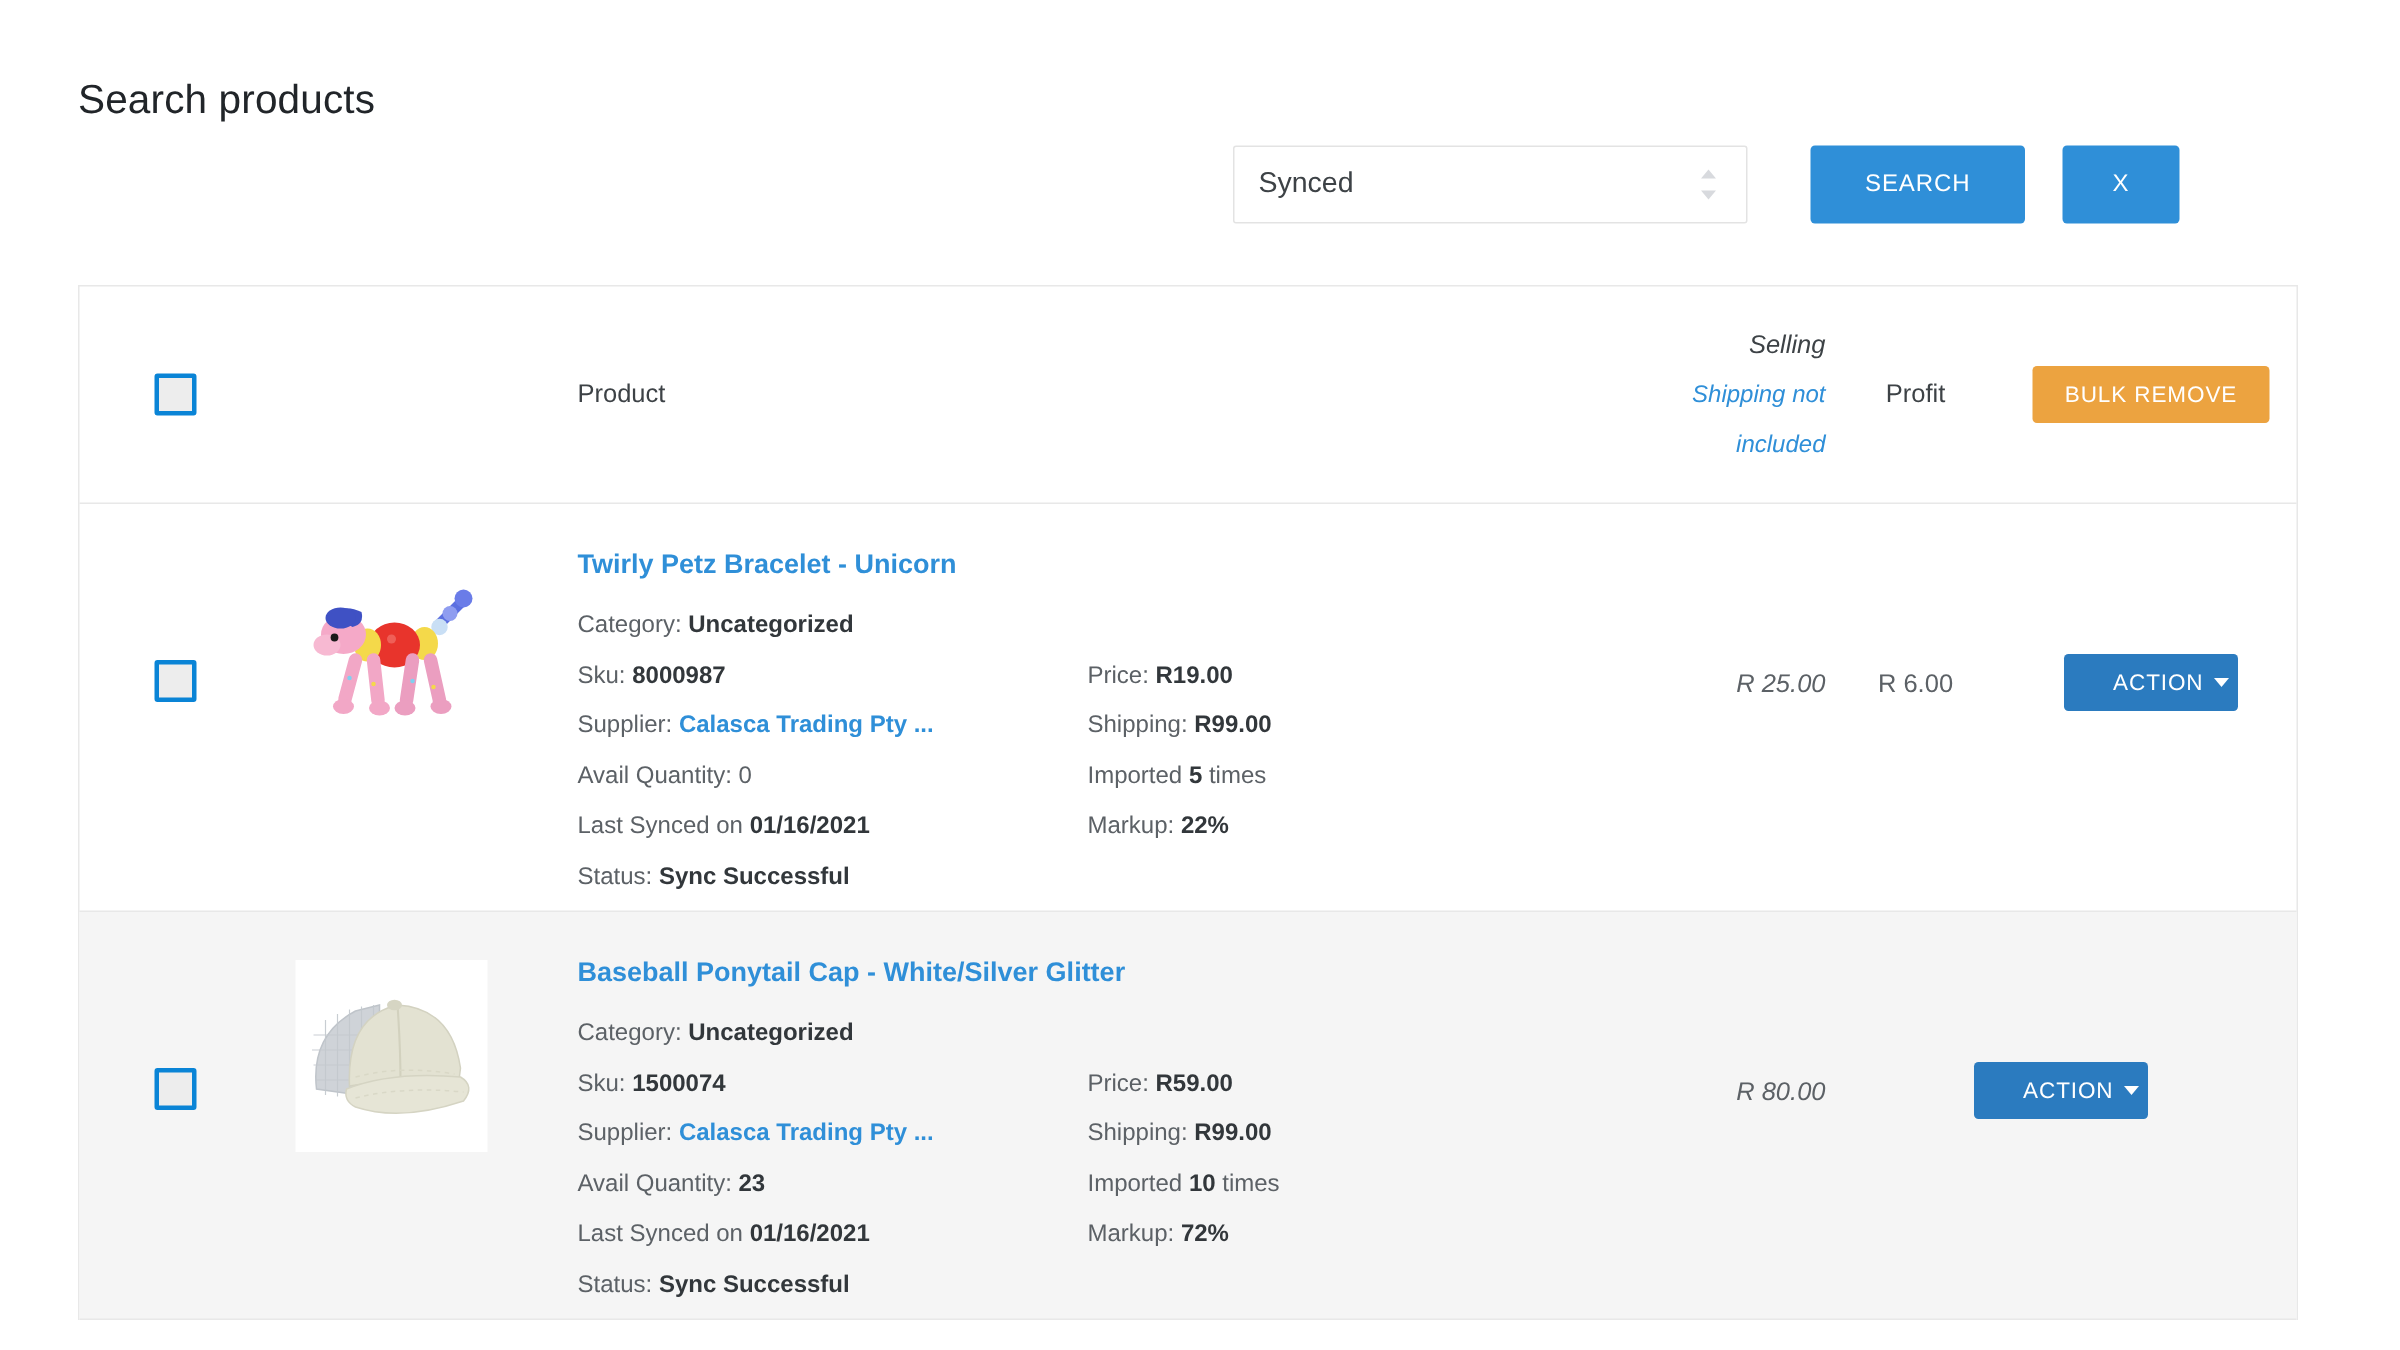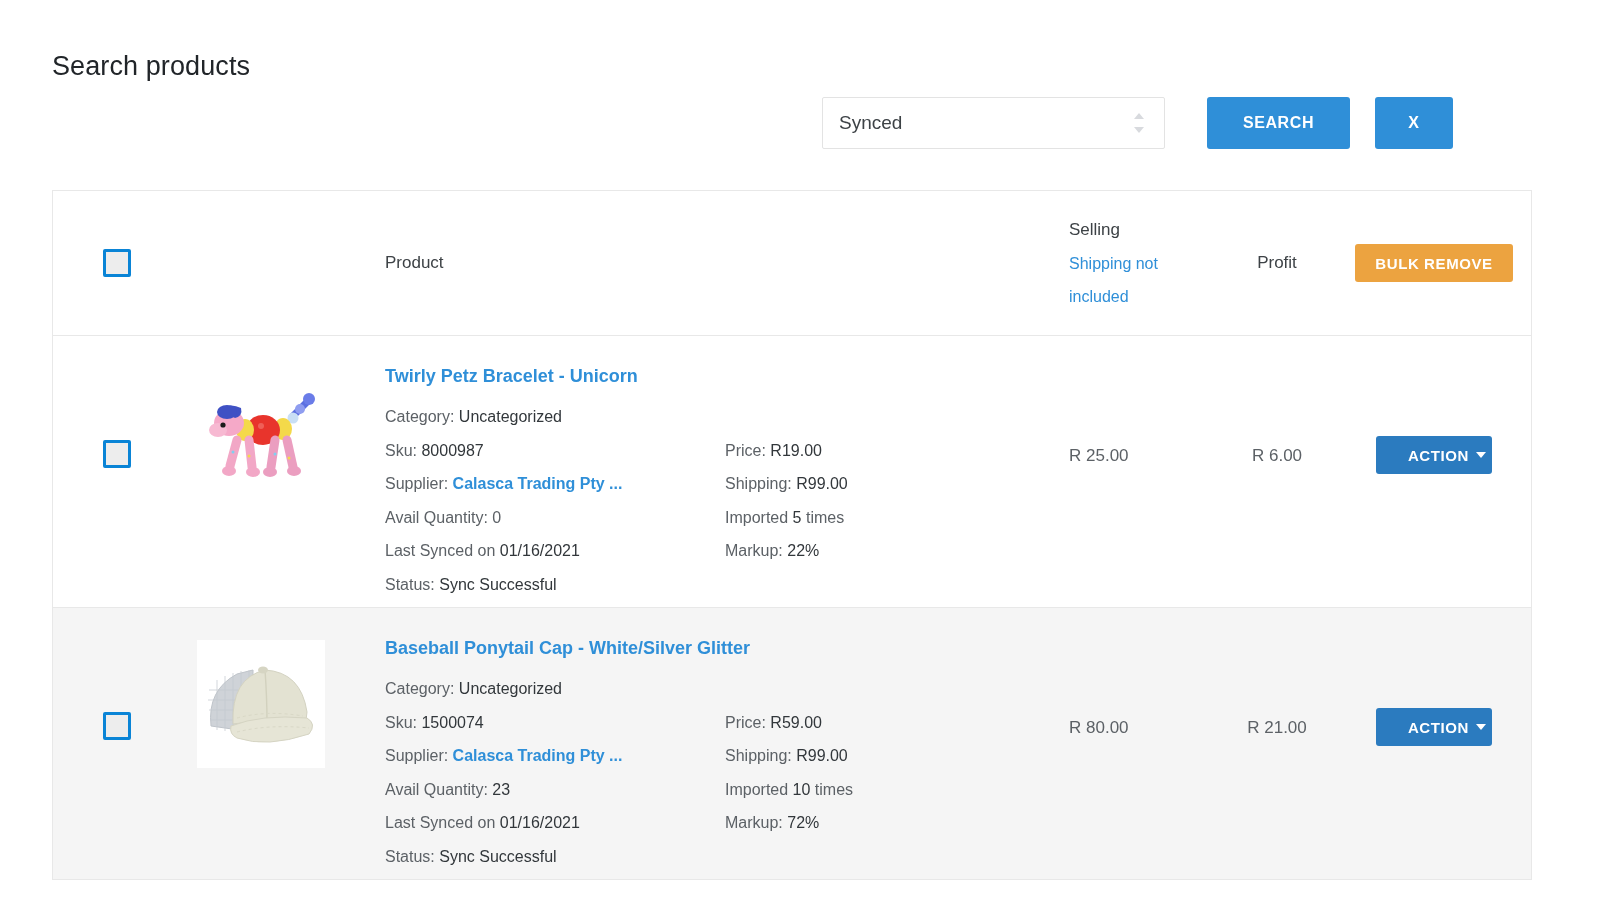--- a/index.html
+++ b/index.html
@@ -81,21 +81,21 @@
     border-left: 5px solid transparent;
     border-right: 5px solid transparent;
   }
   .spinner i.up   { top: 2px;  border-bottom: 6px solid #d8dade; }
   .spinner i.down { bottom: 2px; border-top: 6px solid #d8dade; }
 
   .btn {
     border: none;
     border-radius: 3px;
     font-family: "Liberation Sans", sans-serif;
-    font-weight: 700;
+    font-weight: 400;
     color: #ffffff;
     cursor: pointer;
     letter-spacing: 0.6px;
   }
 
   .btn-search {
     position: absolute;
     left: 1155px; top: 0;
     width: 143px; height: 52px;
     background: #2f8fd8;
@@ -129,21 +129,21 @@
   }
 
   .row-head { height: 145px; align-items: center; }
   .row-body { min-height: 272px; }
   .row-alt  { background: #f5f5f5; }
 
   
   .col-check   { width: 128px; display: flex; justify-content: center; }
   .col-image   { width: 190px; }
   .col-info    { width: 698px; }
-  .col-selling { width: 148px; text-align: left; }
+  .col-selling { width: 148px; text-align: right; font-style: italic; }
   .col-profit  { width: 120px; text-align: center; }
   .col-action  { flex: 1; display: flex; justify-content: center; }
 
   .row-head .col-check { align-self: center; }
 
   
   .checkbox {
     width: 28px; height: 28px;
     border: 3px solid #0a84d6;
     background: #ededed;
@@ -206,21 +206,21 @@
   }
   .meta-grid {
     position: relative;
   }
   .meta-line {
     font-size: 16px;
     color: #5c6166;
     line-height: 33.5px;
     white-space: nowrap;
   }
-  .meta-line b { color: #32373b; font-weight: 400; }
+  .meta-line b { color: #32373b; font-weight: 700; }
   .meta-line a { color: #2f8fd8; text-decoration: none; font-weight: 700; cursor: pointer; }
   .meta-left  { width: 340px; }
   .meta-right {
     position: absolute;
     left: 340px;
     top: 33.5px;
   }
 
   .money {
     font-size: 17px;
@@ -494,23 +494,20 @@
                 <span>Markup:</span>
                 <b>72%</b>
               </div>
             </div>
           </div>
         </div>
       </div>
       <div class="col-selling">
         <div class="money">R 80.00</div>
       </div>
-      <div class="col-profit">
-        <div class="money">R 21.00</div>
-      </div>
       <div class="col-action">
         <button class="btn btn-action">
           <span>ACTION</span>
           <span class="caret"></span>
         </button>
       </div>
     </div>
 
   </div>
 </div>

